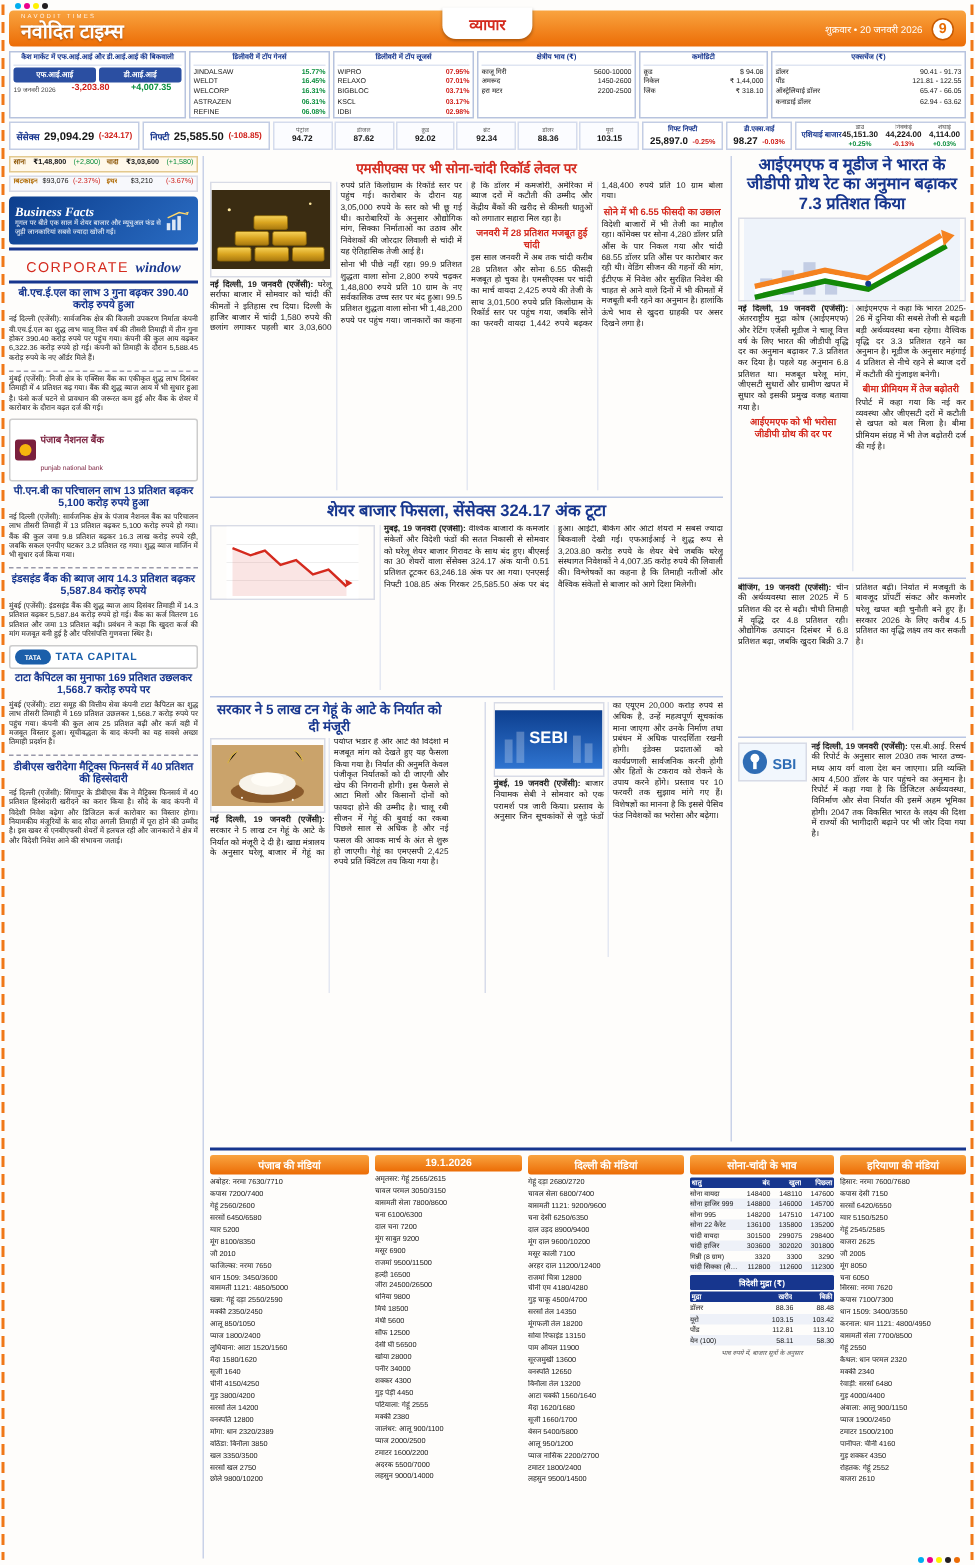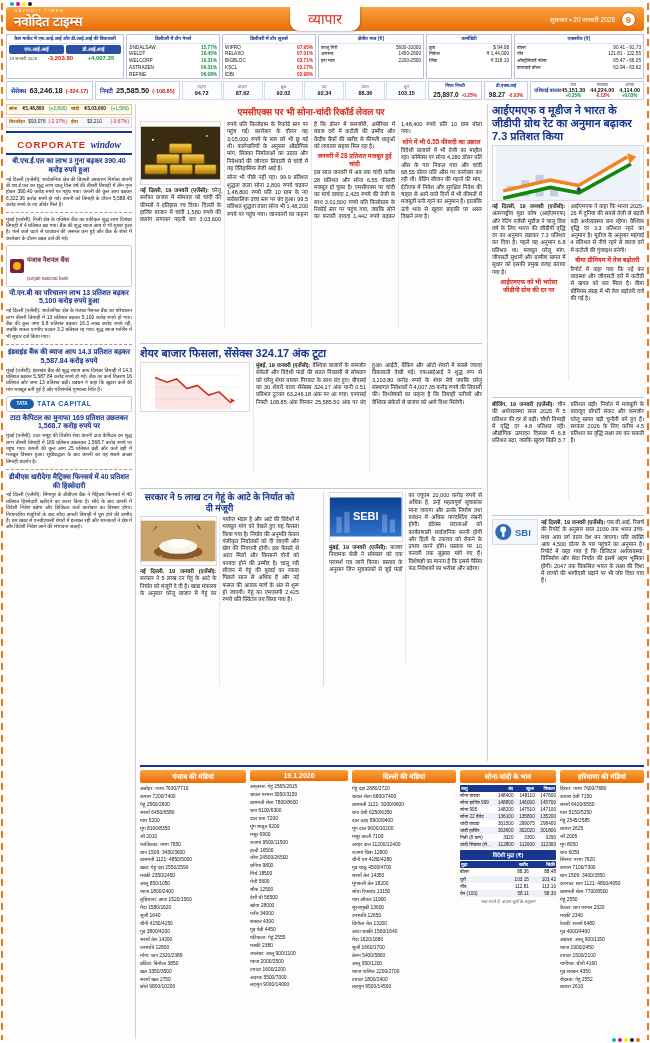--- a/index.html
+++ b/index.html
@@ -14,21 +14,21 @@
 .regdot{width:4px;height:4px;border-radius:50%}
 
 
 #masthead{position:absolute;left:6px;right:6px;top:7px;height:24px;
   background:linear-gradient(180deg,#f9a440,#ec6c05);border-radius:3px;display:flex;align-items:center;
   justify-content:space-between;padding:0 8px;color:#fff;z-index:5}
 #mast-left{line-height:1}
 #mast-mini{font-size:4px;letter-spacing:1.5px;opacity:.9;display:block}
 #mast-name{font-size:13px;font-weight:bold;text-shadow:0 1px 1px rgba(100,40,0,.55)}
 #ribbon{position:absolute;left:50%;top:-2px;transform:translateX(-50%);background:#fff;color:#d42a1e;
-  font-weight:normal;font-size:14px;padding:4px 18px 3px;border-radius:0 0 9px 9px;box-shadow:0 1px 2px rgba(0,0,0,.25)}
+  font-weight:bold;font-size:10px;padding:4px 18px 3px;border-radius:0 0 9px 9px;box-shadow:0 1px 2px rgba(0,0,0,.25)}
 #mast-right{display:flex;align-items:center;font-size:6.5px}
 .page-circle{width:15px;height:15px;border-radius:50%;background:#fff;color:#e86c04;font-weight:bold;
   font-size:9.5px;display:flex;align-items:center;justify-content:center;margin-left:6px;border:1px solid #c95a00}
 
 
 #strip{position:absolute;left:6px;right:6px;top:34px;height:45px;display:flex;gap:2px}
 .mbox{border:1px solid #b7c3de;background:#fff;padding:1px 2px;overflow:hidden;font-size:4.7px}
 .mbox-title{color:#17368e;font-weight:bold;font-size:4.8px;text-align:center;line-height:1.15;
   border-bottom:1px solid #dfe5f2;margin-bottom:1px;padding-bottom:1px}
 #fii-box{width:118px}
@@ -82,21 +82,21 @@
 .lstrip .row span:nth-child(1){font-weight:bold;color:#8a5200}
 .lstrip .row span:nth-child(2){font-weight:bold}
 .cstrip{border:1px solid #d8dbe6;background:#f7f8fc;display:flex;padding:1px 2px;gap:4px}
 .cstrip .row{flex:1;font-size:4.8px;gap:1px}
 .cstrip .row span:nth-child(1){font-weight:bold;color:#b06a00}
 #facts{background:linear-gradient(135deg,#0c3e8d,#2a6cc3);border-radius:3px;color:#fff;display:flex;gap:3px;
   padding:3px 4px;align-items:center}
 #facts-title{font-family:"Liberation Serif","DejaVu Serif",serif;font-style:italic;font-weight:bold;font-size:8.5px}
 #facts-text{font-size:4.6px;line-height:1.25;opacity:.95;text-align:justify}
 #corpwin{text-align:center;border-top:2px solid #17368e;border-bottom:2px solid #17368e;padding:2px 0;line-height:1}
-#corpwin .c1{color:#d42a1e;font-weight:bold;font-size:9.5px;letter-spacing:1px}
+#corpwin .c1{color:#d42a1e;font-weight:normal;font-size:9.5px;letter-spacing:1px}
 #corpwin .c2{color:#17368e;font-family:"Liberation Serif","DejaVu Serif",serif;font-style:italic;font-size:9.5px;font-weight:bold}
 .lhead{color:#17368e;font-weight:bold;font-size:7px;line-height:1.2;text-align:center}
 .lbody{font-size:4.9px;line-height:1.3;text-align:justify}
 .dashed{border-top:1px dashed #99a;margin:1px 0}
 .logo-box{border:1px solid #ccc;border-radius:2px;background:#fff;display:flex;align-items:center;gap:3px;padding:2px 3px}
 #pnb-emblem{width:14px;height:14px;background:#7a1f3d;border-radius:2px;position:relative;flex:0 0 auto}
 #pnb-emblem::after{content:"";position:absolute;inset:3px;border-radius:50%;background:#f6b40e}
 .pnb-l1{color:#7a1f3d;font-weight:bold;font-size:6.5px;line-height:1.05}
 .pnb-l2{color:#7a1f3d;font-size:4.5px}
 #tata-emblem{width:24px;height:10px;background:#1b5faa;border-radius:5px;color:#fff;font-size:4.5px;font-weight:bold;
@@ -107,22 +107,22 @@
 #center-col{position:absolute;left:140px;top:104px;width:342px;height:657px;overflow:hidden}
 #silver-head{color:#17368e;font-weight:bold;font-size:16.5px;line-height:1.12;text-align:center;padding:1px 2px 2px}
 .red-sub{color:#d42a1e;font-weight:bold;font-size:9px;text-align:center;margin:1px 0 3px}
 .body-txt{font-size:5.5px;line-height:1.33;text-align:justify;margin-bottom:2px}
 .byline{font-weight:bold;color:#222}
 .inline-sub{color:#d42a1e;font-weight:bold;font-size:6.3px;text-align:center;line-height:1.2;margin:2px 0;break-inside:avoid}
 .cols4{column-count:4;column-gap:6px;column-rule:1px solid #e4e8f2;height:206px;overflow:hidden}
 .cols3{column-count:3;column-gap:6px;column-rule:1px solid #e4e8f2;height:110px;overflow:hidden}
 .cols2{column-count:2;column-gap:6px;column-rule:1px solid #e4e8f2;overflow:hidden}
 .img-block{width:100%;display:block;margin-bottom:2px;border:1px solid #d8dbe6}
-.sec{border-top:1px solid #b9c6e4;margin-top:16px;padding-top:3px}
-.h-m{font-size:11px;line-height:1.18;text-align:left;color:#17368e;font-weight:bold;margin-bottom:2px}
+.sec{border-top:1px solid #b9c6e4;margin-top:4px;padding-top:3px}
+.h-m{font-size:11px;line-height:1.18;text-align:center;color:#17368e;font-weight:bold;margin-bottom:2px}
 .h-s{font-size:9px;line-height:1.22;text-align:center;color:#17368e;font-weight:bold;margin-bottom:2px}
 #center-bottom{display:grid;grid-template-columns:1fr 1fr;gap:24px}
 #center-bottom article:last-child{border-left:1px solid #d7dcea;padding-left:5px}
 #center-bottom .cols2{height:170px}
 
 
 #right-col{position:absolute;left:487px;top:104px;width:157px;height:657px;overflow:hidden;
   border-left:1px solid #c9d2e8;padding-left:4px}
 #right-col .cols2{column-gap:5px}
 #imf .cols2{height:178px}
@@ -295,21 +295,21 @@
           <span>कनाडाई डॉलर</span>
           <span>62.94 - 63.62</span>
         </div>
       </div>
   </div>
 </div>
 
 <div id="ticker">
   <div class="tbox">
     <span class="tlabel">सेंसेक्स</span>
-    <span class="tvalue">63,246.18</span>
+    <span class="tvalue">29,094.29</span>
     <span class="tchange neg">(-324.17)</span>
   </div>
   <div class="tbox">
     <span class="tlabel">निफ्टी</span>
     <span class="tvalue">25,585.50</span>
     <span class="tchange neg">(-108.85)</span>
   </div>
   <div class="smalls">
       <div class="row">
         <span>पेट्रोल</span>
@@ -390,20 +390,33 @@
         <span>बिटकॉइन</span>
         <span>$93,076</span>
         <span class="neg">(-2.37%)</span>
       </div>
       <div class="row">
         <span>ईथर</span>
         <span>$3,210</span>
         <span class="neg">(-3.67%)</span>
       </div>
     </div>
+  <div id="facts">
+    <div>
+      <div id="facts-title">Business Facts</div>
+      <div id="facts-text">गूगल पर बीते एक साल में शेयर बाजार और म्यूचुअल फंड से जुड़ी जानकारियां सबसे ज्यादा खोजी गईं।</div>
+    </div>
+    <svg width="30" height="26" viewBox="0 0 30 26">
+      <rect x="2" y="16" width="4" height="8" fill="#ffffff" opacity=".85"></rect>
+      <rect x="8" y="12" width="4" height="12" fill="#ffffff" opacity=".85"></rect>
+      <rect x="14" y="8" width="4" height="16" fill="#ffffff" opacity=".85"></rect>
+      <path d="M3,10 L16,4 L26,6" stroke="#ffd76a" stroke-width="1.6" fill="none"></path>
+      <path d="M26,6 l-3,-2 l4,-1 z" fill="#ffd76a"></path>
+    </svg>
+  </div>
   <div id="corpwin">
     <span class="c1">CORPORATE</span>
     <span class="c2">window</span>
   </div>
   <h3 class="lhead">बी.एच.ई.एल का लाभ 3 गुना बढ़कर 390.40 करोड़ रुपये हुआ</h3>
   <p class="lbody">नई दिल्ली (एजेंसी): सार्वजनिक क्षेत्र की बिजली उपकरण निर्माता कंपनी बी.एच.ई.एल का शुद्ध लाभ चालू वित्त वर्ष की तीसरी तिमाही में तीन गुना होकर 390.40 करोड़ रुपये पर पहुंच गया। कंपनी की कुल आय बढ़कर 6,322.36 करोड़ रुपये हो गई। कंपनी को तिमाही के दौरान 5,588.45 करोड़ रुपये के नए ऑर्डर मिले हैं।</p>
   <div class="dashed"></div>
   <p class="lbody">मुंबई (एजेंसी): निजी क्षेत्र के एक्सिस बैंक का एकीकृत शुद्ध लाभ दिसंबर तिमाही में 4 प्रतिशत बढ़ गया। बैंक की शुद्ध ब्याज आय में भी सुधार हुआ है। फंसे कर्ज घटने से प्रावधान की जरूरत कम हुई और बैंक के शेयर में कारोबार के दौरान बढ़त दर्ज की गई।</p>
   <div class="logo-box">
     <span id="pnb-emblem"></span>

